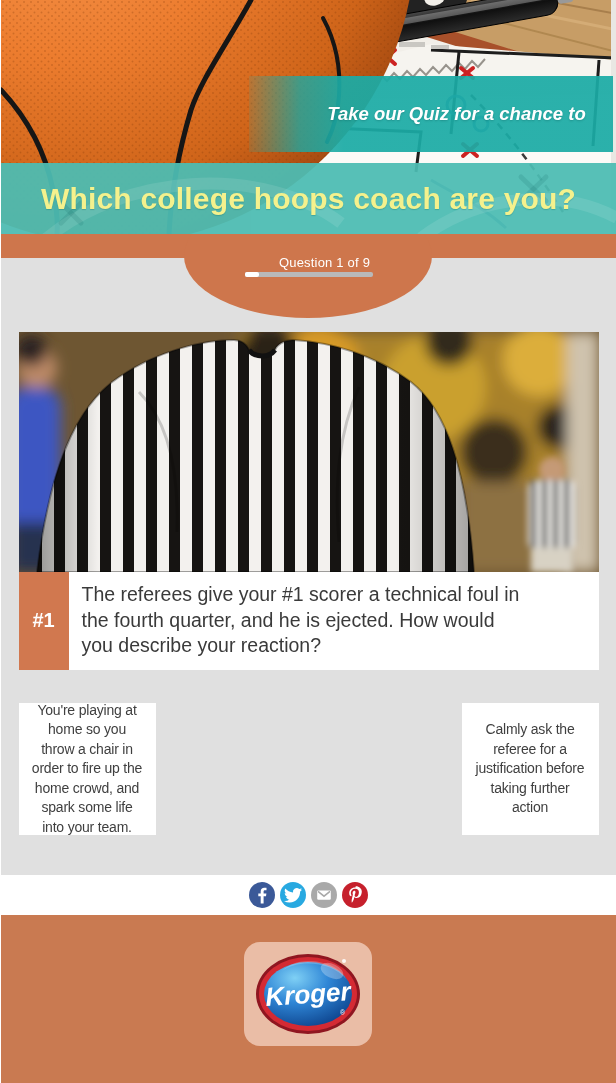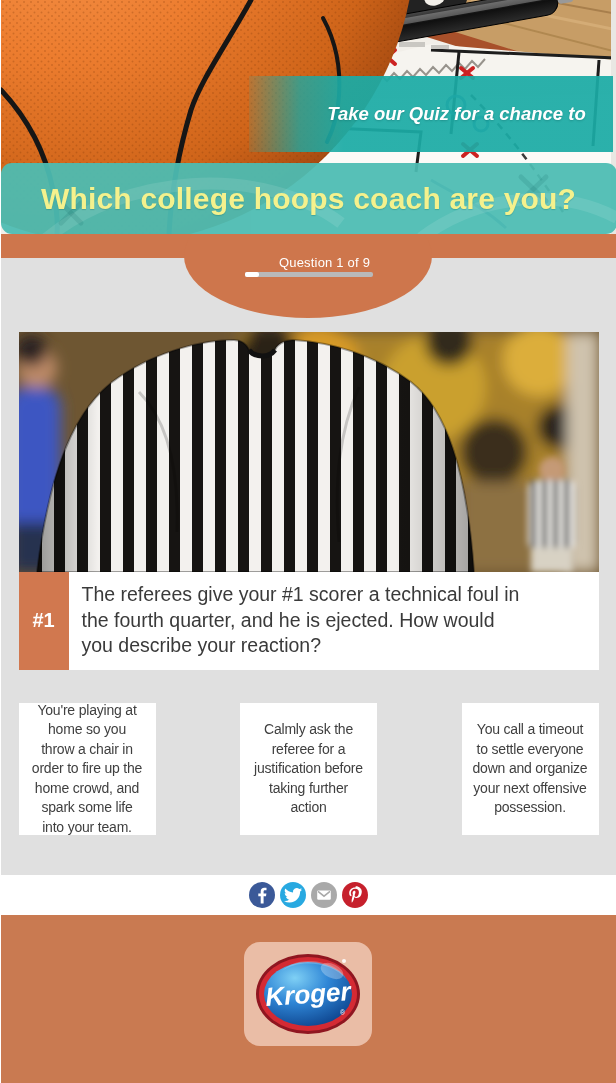--- a/index.html
+++ b/index.html
@@ -18,21 +18,21 @@
   }
   .promo-text{
     width:100%;padding-left:52px;text-align:center;color:#ffffff;
     font-style:italic;font-weight:bold;font-size:18.5px;line-height:26px;
     text-shadow:0 1px 2px rgba(0,60,58,0.25);
   }
   
   .title-band{
     position:absolute;left:0;top:163px;width:616px;height:71px;z-index:3;
     background:rgba(77,188,179,0.94);
-    display:flex;align-items:center;justify-content:center;overflow:hidden;border-radius:11px;
+    display:flex;align-items:center;justify-content:center;overflow:hidden;
   }
   .title-band .deco{position:absolute;left:0;top:0;}
   .title-text{
     position:relative;color:#f4f18d;font-weight:bold;font-size:30px;letter-spacing:0.2px;
     text-shadow:0 1px 1px rgba(0,90,85,0.25);
   }
   
   .gray-bg{position:absolute;left:0;top:234px;width:616px;height:641px;background:#e0e0e0;}
   
   .progress-zone{position:absolute;left:0;top:234px;width:616px;height:96px;overflow:hidden;z-index:4;}
@@ -275,23 +275,20 @@
     <div class="q-text">The referees give your #1 scorer a technical foul in<br>the fourth quarter, and he is ejected. How would<br>you describe your reaction?</div>
   </div>
 
   <div class="answers">
     <div class="answer-card">
       <span>You're playing at<br>home so you<br>throw a chair in<br>order to fire up the<br>home crowd, and<br>spark some life<br>into your team.</span>
     </div>
     <div class="answer-card">
       <span>Calmly ask the<br>referee for a<br>justification before<br>taking further<br>action</span>
     </div>
-    <div class="answer-card">
-      <span>You call a timeout<br>to settle everyone<br>down and organize<br>your next offensive<br>possession.</span>
-    </div>
   </div>
 
   <div class="share-bar">
     <div class="share-btn" style="background-color: rgb(59, 89, 152);">
       <svg width="26" height="26" viewBox="0 0 26 26">
         <path d="M14.6 21.5 v-7.2 h2.4 l0.4-2.8 h-2.8 v-1.8 c0-0.8 0.3-1.4 1.4-1.4 h1.5 V5.8 c-0.3 0-1.2-0.1-2.2-0.1 -2.2 0-3.6 1.3-3.6 3.7 v2.1 H9.3 v2.8 h2.4 v7.2 z" fill="#ffffff"></path>
       </svg>
     </div>
     <div class="share-btn" style="background-color: rgb(40, 169, 225);">
       <svg width="26" height="26" viewBox="0 0 24 24">

